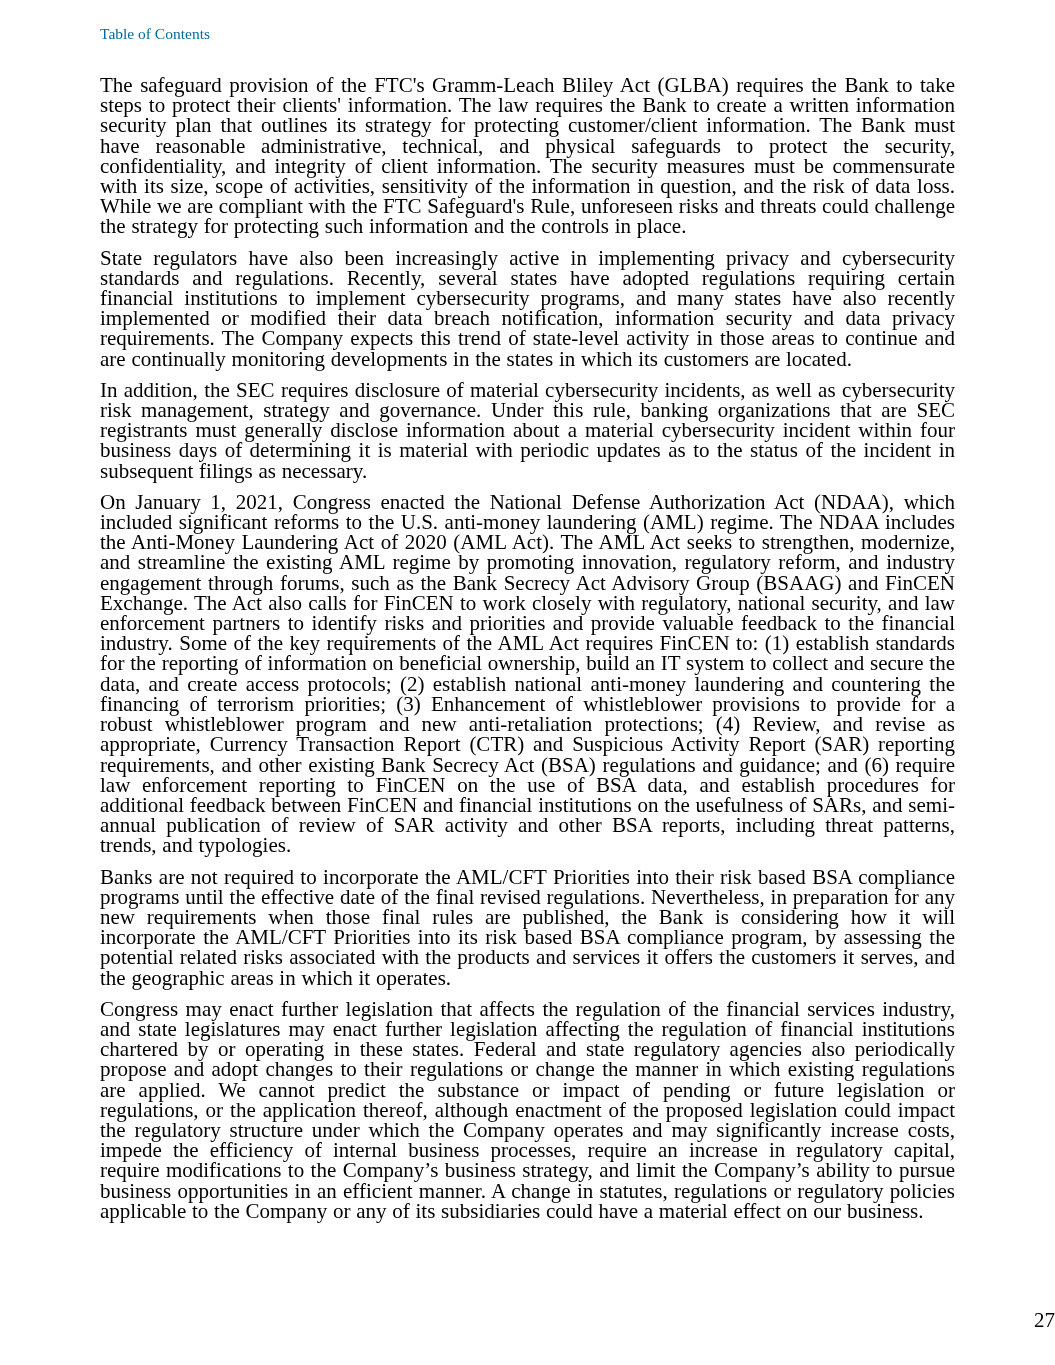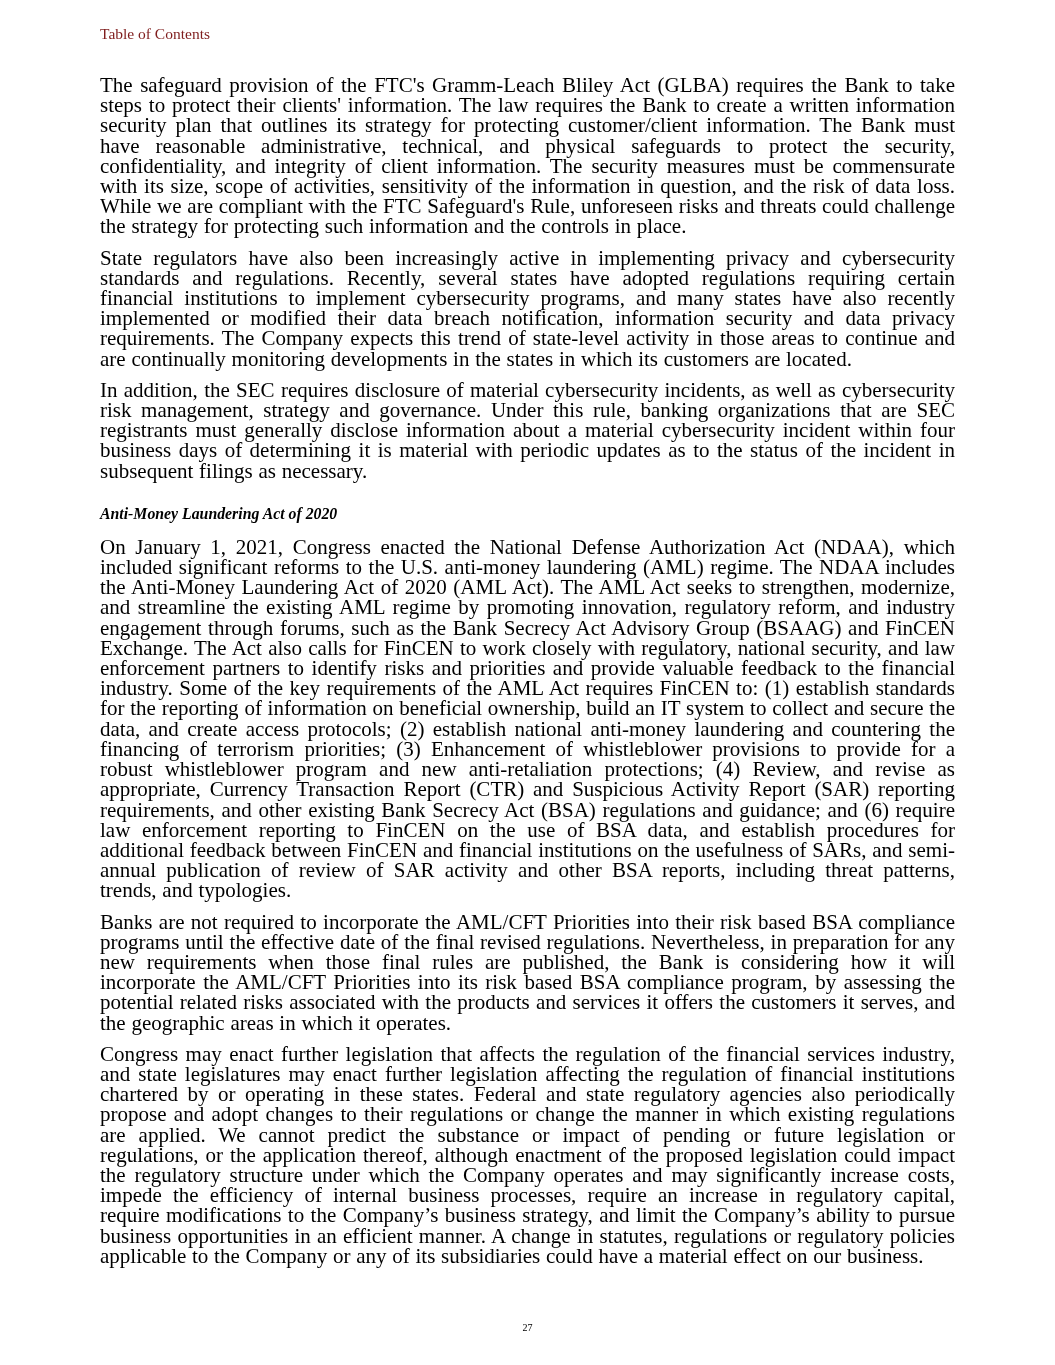--- a/index.html
+++ b/index.html
@@ -15,21 +15,21 @@
     box-sizing: border-box;
     padding: 24px 100px 0 100px;
     font-family: "Liberation Serif", "DejaVu Serif", serif;
     color: #000000;
     overflow: hidden;
   }
   .toc-link {
     font-size: 15.5px;
     line-height: 20px;
     margin: 0;
-    color: #7f1d1d;
+    color: #0369a1;
     display: inline-block;
   }
   .para {
     font-size: 21px;
     line-height: 20.2px;
     text-align: justify;
     margin: 0 0 11px 0;
     word-spacing: 0.5px;
   }
   .para.first {
@@ -40,38 +40,37 @@
     line-height: 20px;
     font-weight: bold;
     font-style: italic;
     margin: 23px 0 13px 0;
   }
   .page-number {
     position: absolute;
     bottom: 32px;
     left: 0;
     width: 100%;
-    text-align: center;
-    font-size: 10px;
+    text-align: right;
+    font-size: 21px;
   }
 </style>
 </head>
 <body>
 
 <div class="page">
 
   <span class="toc-link">Table of Contents</span>
 
   <p class="para first">The safeguard provision of the FTC's Gramm-Leach Bliley Act (GLBA) requires the Bank to take steps to protect their clients' information. The law requires the Bank to create a written information security plan that outlines its strategy for protecting customer/client information. The Bank must have reasonable administrative, technical, and physical safeguards to protect the security, confidentiality, and integrity of client information. The security measures must be commensurate with its size, scope of activities, sensitivity of the information in question, and the risk of data loss. While we are compliant with the FTC Safeguard's Rule, unforeseen risks and threats could challenge the strategy for protecting such information and the controls in place.</p>
 
   <p class="para">State regulators have also been increasingly active in implementing privacy and cybersecurity standards and regulations. Recently, several states have adopted regulations requiring certain financial institutions to implement cybersecurity programs, and many states have also recently implemented or modified their data breach notification, information security and data privacy requirements. The Company expects this trend of state-level activity in those areas to continue and are continually monitoring developments in the states in which its customers are located.</p>
 
   <p class="para">In addition, the SEC  requires disclosure of material cybersecurity incidents, as well as cybersecurity risk management, strategy and governance. Under this rule, banking organizations that are SEC registrants must generally disclose information about a material cybersecurity incident within four business days of determining it is material with periodic updates as to the status of the incident in subsequent filings as necessary.</p>
 
-  <h2 class="section-heading">Anti-Money Laundering Act of 2020</h2>
 
   <p class="para">On January 1, 2021, Congress enacted the National Defense Authorization Act (NDAA), which included significant reforms to the U.S. anti-money laundering (AML) regime. The NDAA includes the Anti-Money Laundering Act of 2020 (AML Act). The AML Act seeks to strengthen, modernize, and streamline the existing AML regime by promoting innovation, regulatory reform, and industry engagement through forums, such as the Bank Secrecy Act Advisory Group (BSAAG) and FinCEN Exchange. The Act also calls for FinCEN to work closely with regulatory, national security, and law enforcement partners to identify risks and priorities and provide valuable feedback to the financial industry. Some of the key requirements of the AML Act requires FinCEN to: (1) establish standards for the reporting of information on beneficial ownership, build an IT system to collect and secure the data, and create access protocols; (2) establish national anti-money laundering and countering the financing of terrorism priorities; (3) Enhancement of whistleblower provisions to provide for a robust whistleblower program and new anti-retaliation protections; (4) Review, and revise as appropriate, Currency Transaction Report (CTR) and Suspicious Activity Report (SAR) reporting requirements, and other existing Bank Secrecy Act (BSA) regulations and guidance; and (6) require law enforcement reporting to FinCEN on the use of BSA data, and establish procedures for additional feedback between FinCEN and financial institutions on the usefulness of SARs, and semi-annual publication of review of SAR activity and other BSA reports, including threat patterns, trends, and typologies.</p>
 
   <p class="para">Banks are not required to incorporate the AML/CFT Priorities into their risk based BSA compliance programs until the effective date of the final revised regulations. Nevertheless, in preparation for any new requirements when those final rules are published, the Bank is considering how it will incorporate the AML/CFT Priorities into its risk based BSA compliance program, by assessing the potential related risks associated with the products and services it offers the customers it serves, and the geographic areas in which it operates.</p>
 
 
   <p class="para">Congress may enact further legislation that affects the regulation of the financial services industry, and state legislatures may enact further legislation affecting the regulation of financial institutions chartered by or operating in these states. Federal and state regulatory agencies also periodically propose and adopt changes to their regulations or change the manner in which existing regulations are applied. We cannot predict the substance or impact of pending or future legislation or regulations, or the application thereof, although enactment of the proposed legislation could impact the regulatory structure under which the Company operates and may significantly increase costs, impede the efficiency of internal business processes, require an increase in regulatory capital, require modifications to the Company’s business strategy, and limit the Company’s ability to pursue business opportunities in an efficient manner. A change in statutes, regulations or regulatory policies applicable to the Company or any of its subsidiaries could have a material effect on our business.</p>
 
   <div class="page-number">27</div>
 

